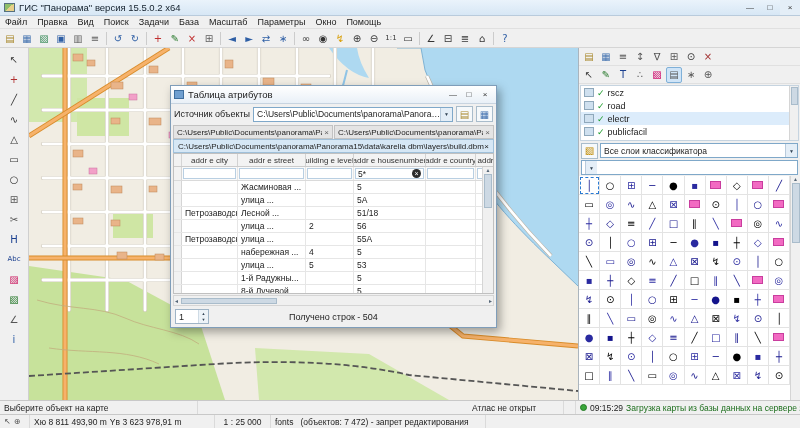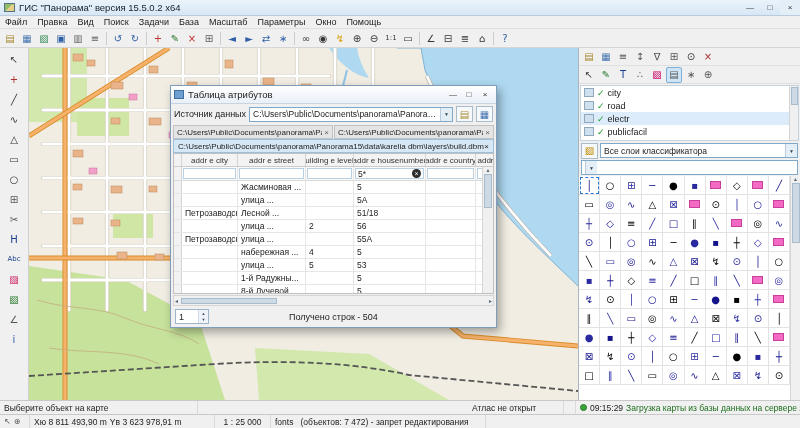--- a/index.html
+++ b/index.html
@@ -284,21 +284,21 @@
 
     <div class="dialog">
       <div class="dlg-title">
         <div class="mini"></div>
         <div class="t">Таблица атрибутов</div>
         <div class="winbtn">—</div>
         <div class="winbtn">□</div>
         <div class="winbtn">×</div>
       </div>
       <div class="dlg-src">
-        <span class="src-label">Источник данных</span>
+        <span class="src-label">Источник объекты</span>
         <div class="combo">
           <span class="txt">C:\Users\Public\Documents\panorama\Panorama15\data\karelia dbm\layers\build.dbm</span>
           <span class="arrow">▼</span>
         </div>
         <div class="iconbtn" style="color:#a8872a">▤</div>
         <div class="iconbtn" style="color:#3f6fae">▦</div>
       </div>
       <div class="dlg-tabs">
         <div class="dtab">
           <span class="label">C:\Users\Public\Documents\panorama\Panorama15...</span>
@@ -469,21 +469,21 @@
         <div class="icon" style="color: rgb(85, 85, 85);">∴</div>
         <div class="icon" style="color: rgb(204, 0, 102);">▧</div>
         <div class="icon active" style="color: rgb(85, 85, 85);">▤</div>
         <div class="icon" style="color: rgb(85, 85, 85);">∗</div>
         <div class="icon" style="color: rgb(85, 85, 85);">⊕</div>
       </div>
     <div class="layer-list">
       <div class="layer-row">
         <div class="layer-icon"></div>
         <span class="check">✓</span>
-        <span>city</span>
+        <span>rscz</span>
       </div>
       <div class="layer-row">
         <div class="layer-icon"></div>
         <span class="check">✓</span>
         <span>road</span>
       </div>
       <div class="layer-row selected">
         <div class="layer-icon"></div>
         <span class="check">✓</span>
         <span>electr</span>

